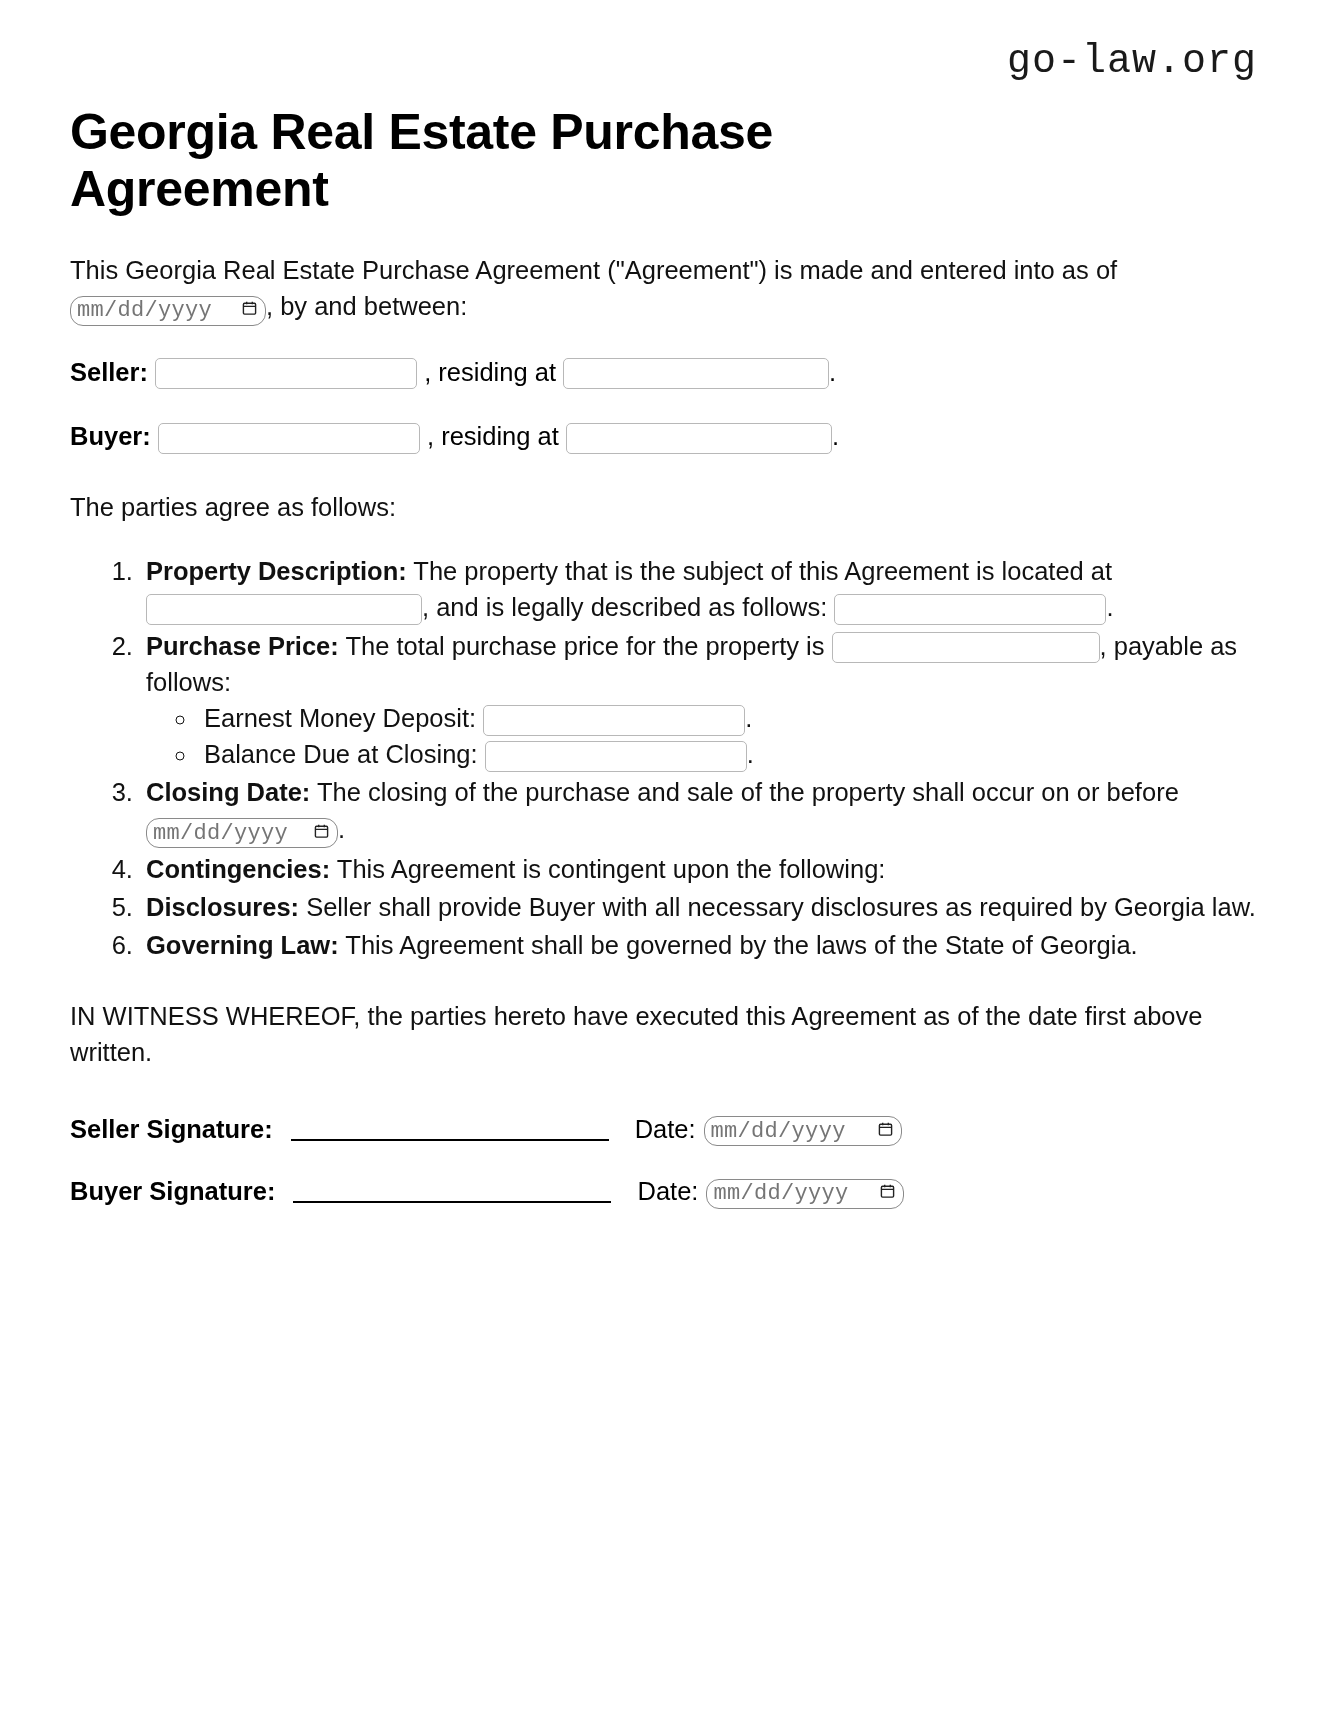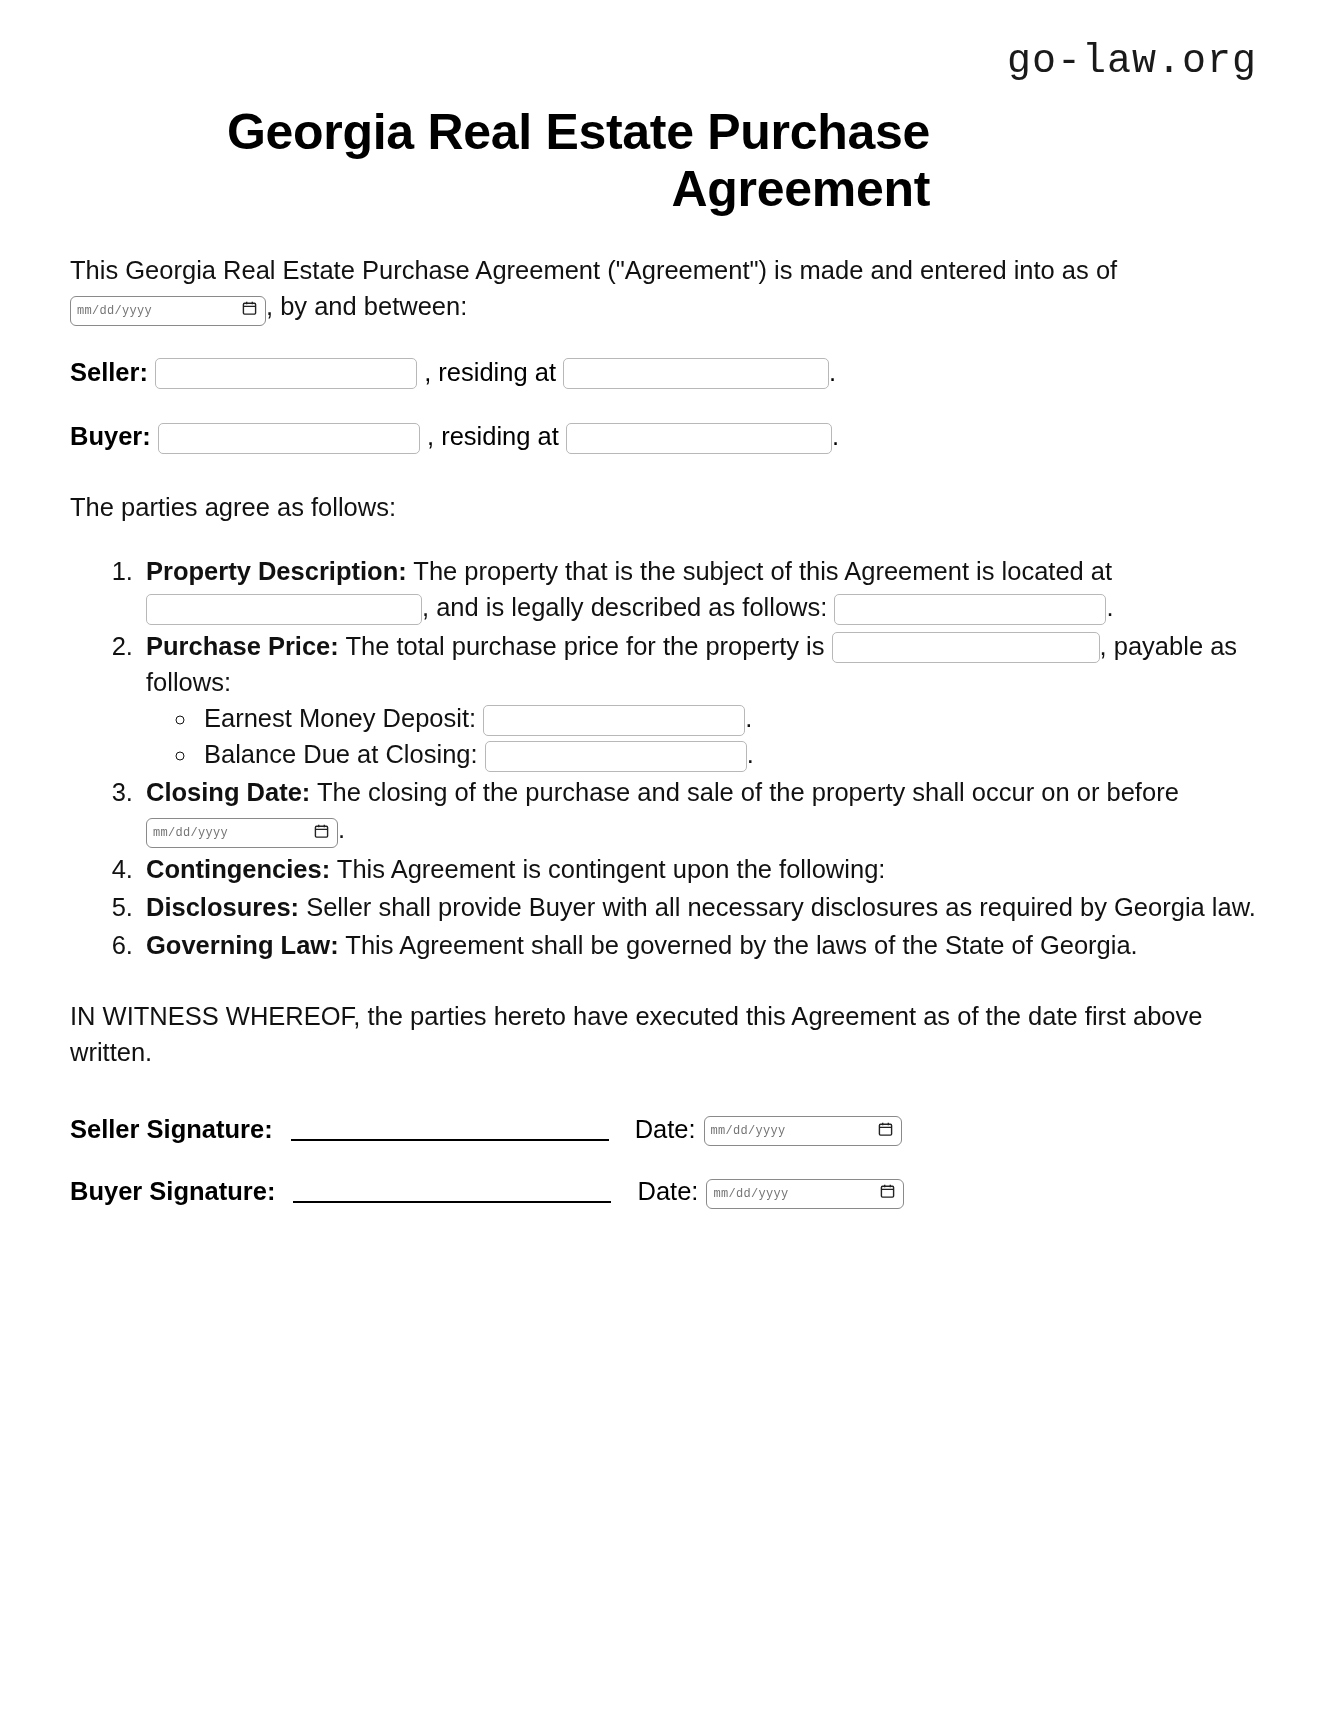--- a/index.html
+++ b/index.html
@@ -39,21 +39,20 @@
   }
   h1.doc-title {
     font-family: "Liberation Sans", sans-serif;
     font-weight: bold;
     font-size: 50px;
     line-height: 1.14;
     margin: 6px 0 0 0;
     letter-spacing: -0.3px;
     max-width: 860px;
     color: #000;
-    text-align: right;
   }
   p.para {
     font-size: 25.5px;
     line-height: 1.42;
     margin: 34px 0 0 0;
     color: #111;
   }
 
   .party-line {
     font-size: 25.5px;
@@ -80,24 +79,24 @@
   }
   input.txt.w-name   { width: 262px; }
   input.txt.w-addr   { width: 266px; }
   input.txt.w-at     { width: 276px; }
   input.txt.w-legal  { width: 272px; }
   input.txt.w-price  { width: 268px; }
   input.txt.w-money  { width: 262px; }
 
   input.dt {
     font-family: "Liberation Mono", "DejaVu Sans Mono", monospace;
-    font-size: 12px;
+    font-size: 22px;
     padding: 14px 6px;
     border: 1px solid #8a8a8a;
-    border-radius: 6px;
+    border-radius: 13px;
     background: #fff;
     color: #222;
     box-sizing: border-box;
     height: 30px;
     vertical-align: middle;
     outline: none;
     letter-spacing: 0.3px;
   }
   input.dt.w-date  { width: 196px; }
   input.dt.w-date2 { width: 192px; }

